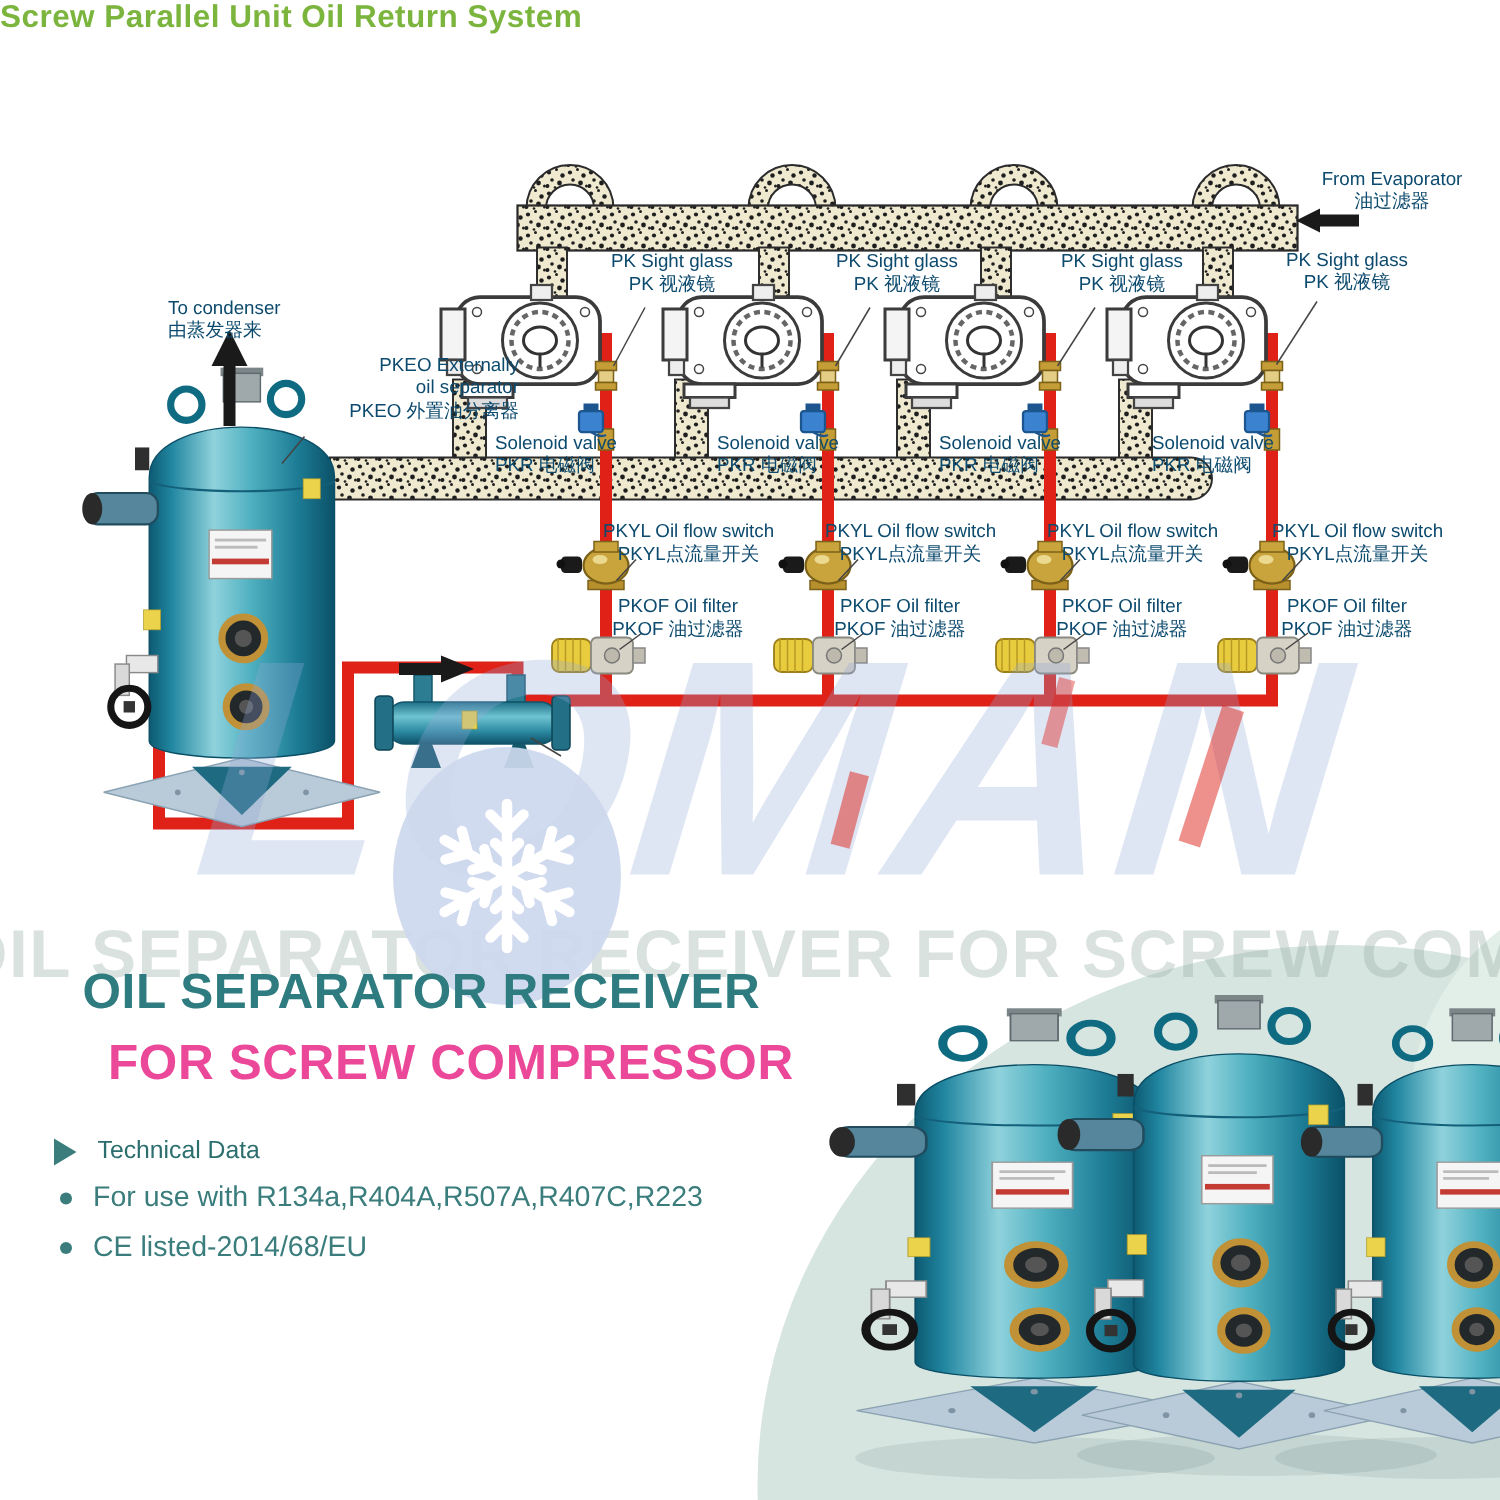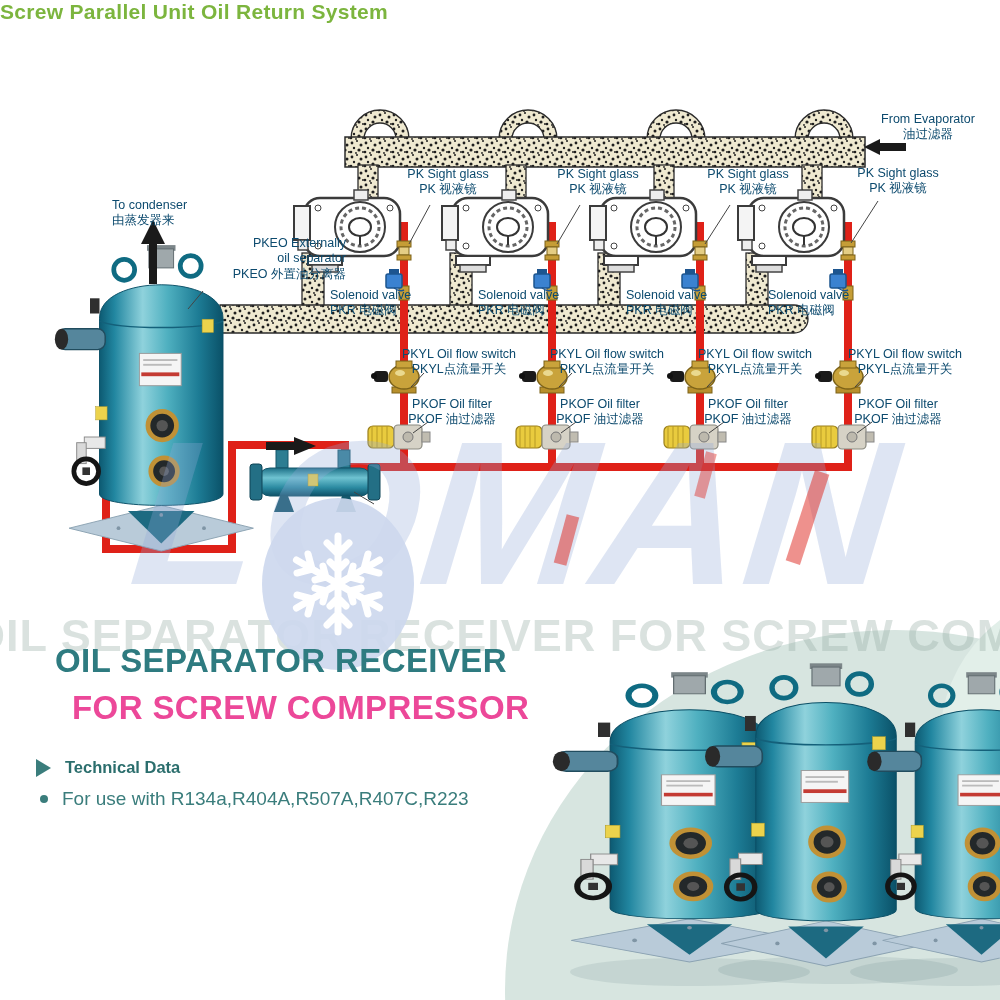--- a/index.html
+++ b/index.html
@@ -31,21 +31,21 @@
   .headline{left:0;top:638px;z-index:4;font-weight:bold;font-size:33px;
             letter-spacing:0.4px;line-height:1.42;}
   .hl1{color:#2e7b80;margin-left:55px;}
   .hl2{color:#ec4899;margin-left:72px;}
   .tech{left:36px;top:758px;z-index:4;color:#3a7d7c;}
   .tech-row{display:flex;align-items:center;margin-bottom:11px;}
   .tri{width:0;height:0;border-left:15px solid #3a7d7c;border-top:9px solid transparent;
        border-bottom:9px solid transparent;margin-right:14px;}
   .dot{width:8px;height:8px;border-radius:50%;background:#3a7d7c;margin:0 14px 0 4px;
        flex:0 0 auto;}
-  .tech-head{font-size:16.5px;font-weight:bold;color:#2b6e6d;}
+  .tech-head{font-size:16.5px;font-weight:normal;color:#2b6e6d;}
   .tech-item{font-size:19px;}
   svg{display:block;}
   #diagram{position:absolute;left:0;top:0;z-index:1;}
   #products{position:absolute;left:0;top:600px;z-index:3;}
 </style>
 </head>
 <body>
 
 <div class="stage">
 
@@ -379,20 +379,24 @@
 
   <div class="abs tech">
     <div class="tech-row">
       <span class="tri"></span>
       <span class="tech-head">Technical Data</span>
     </div>
     <div class="tech-row">
       <span class="dot"></span>
       <span class="tech-item">For use with R134a,R404A,R507A,R407C,R223</span>
     </div>
+    <div class="tech-row">
+      <span class="dot"></span>
+      <span class="tech-item">CE listed-2014/68/EU</span>
+    </div>
   </div>
 
   <svg id="products" width="1000" height="400" viewBox="0 0 1000 400">
     <ellipse cx="690" cy="372" rx="120" ry="14" fill="rgba(40,80,90,0.10)"></ellipse>
     <ellipse cx="838" cy="370" rx="120" ry="14" fill="rgba(40,80,90,0.10)"></ellipse>
     <ellipse cx="960" cy="372" rx="110" ry="14" fill="rgba(40,80,90,0.10)"></ellipse>
     <use href="#tank" transform="translate(598,92) scale(1.22,0.9)"></use>
     <use href="#tank" transform="translate(745,84) scale(1.08,0.94)"></use>
     <use href="#tank" transform="translate(905,92) scale(1.02,0.9)"></use>
   </svg>

